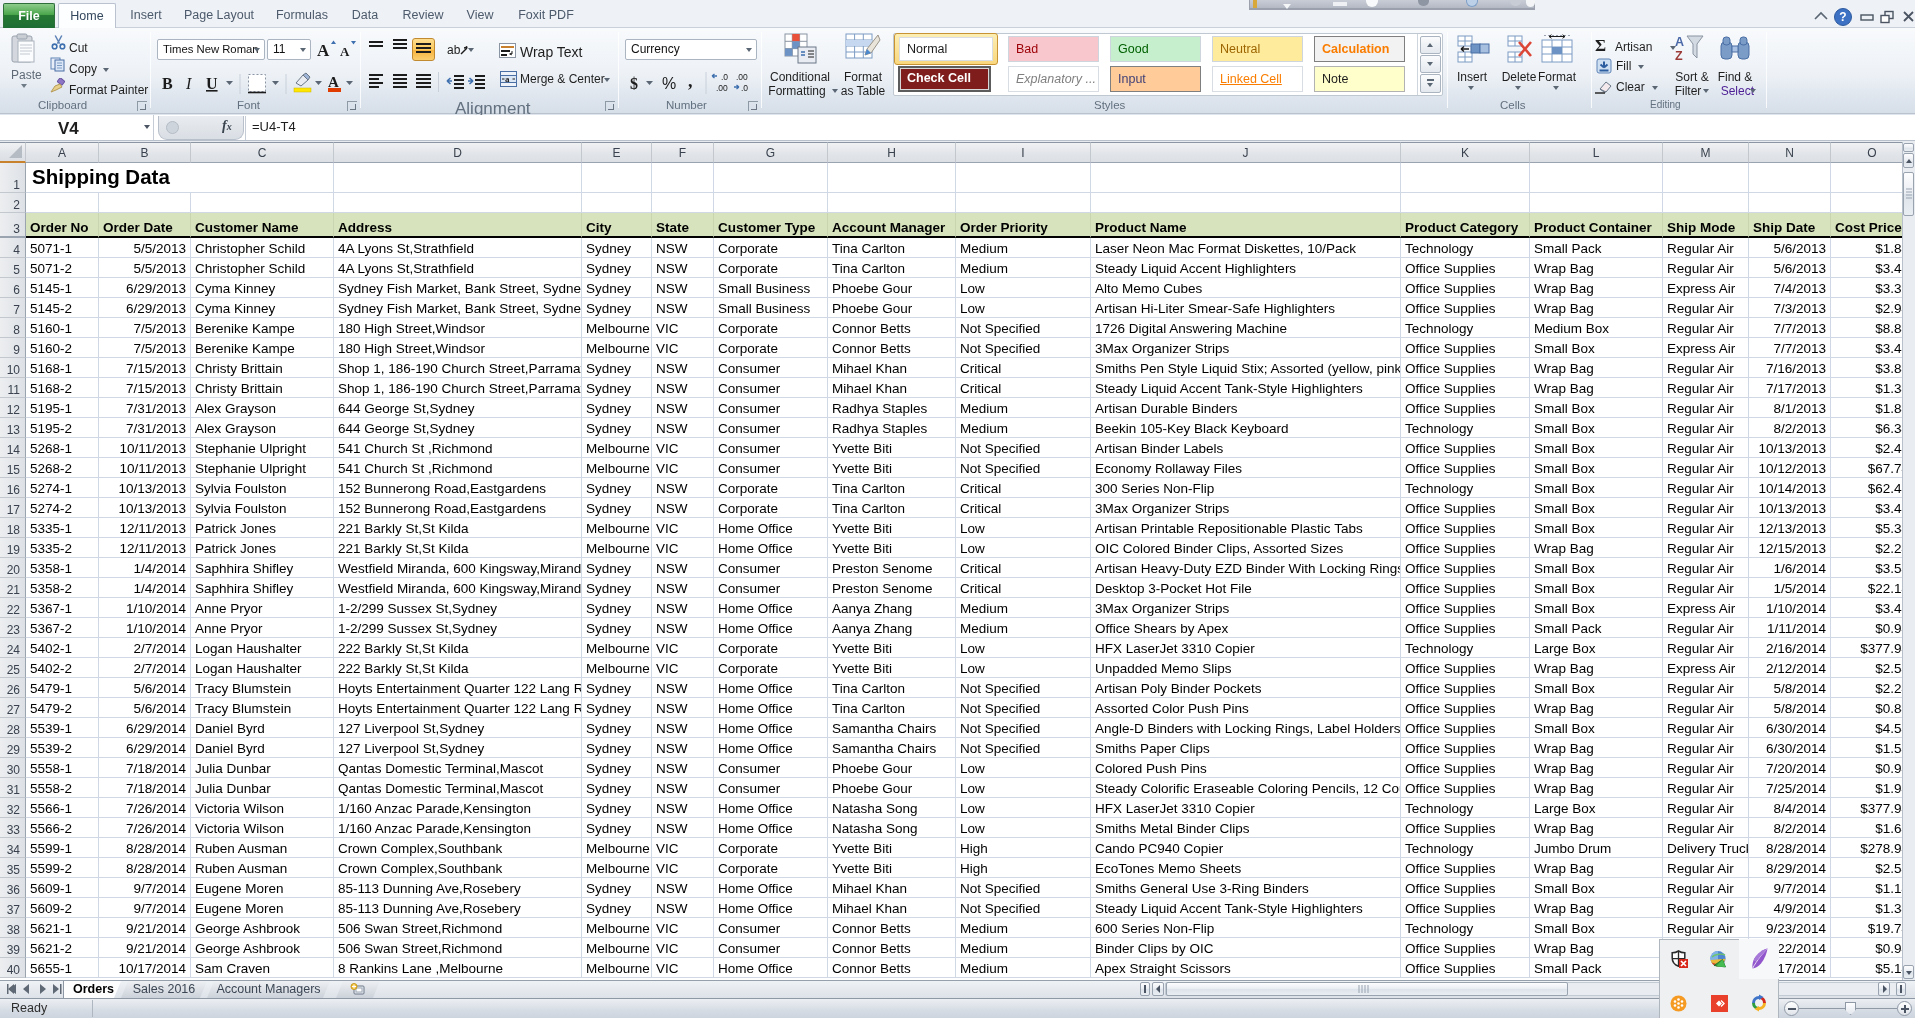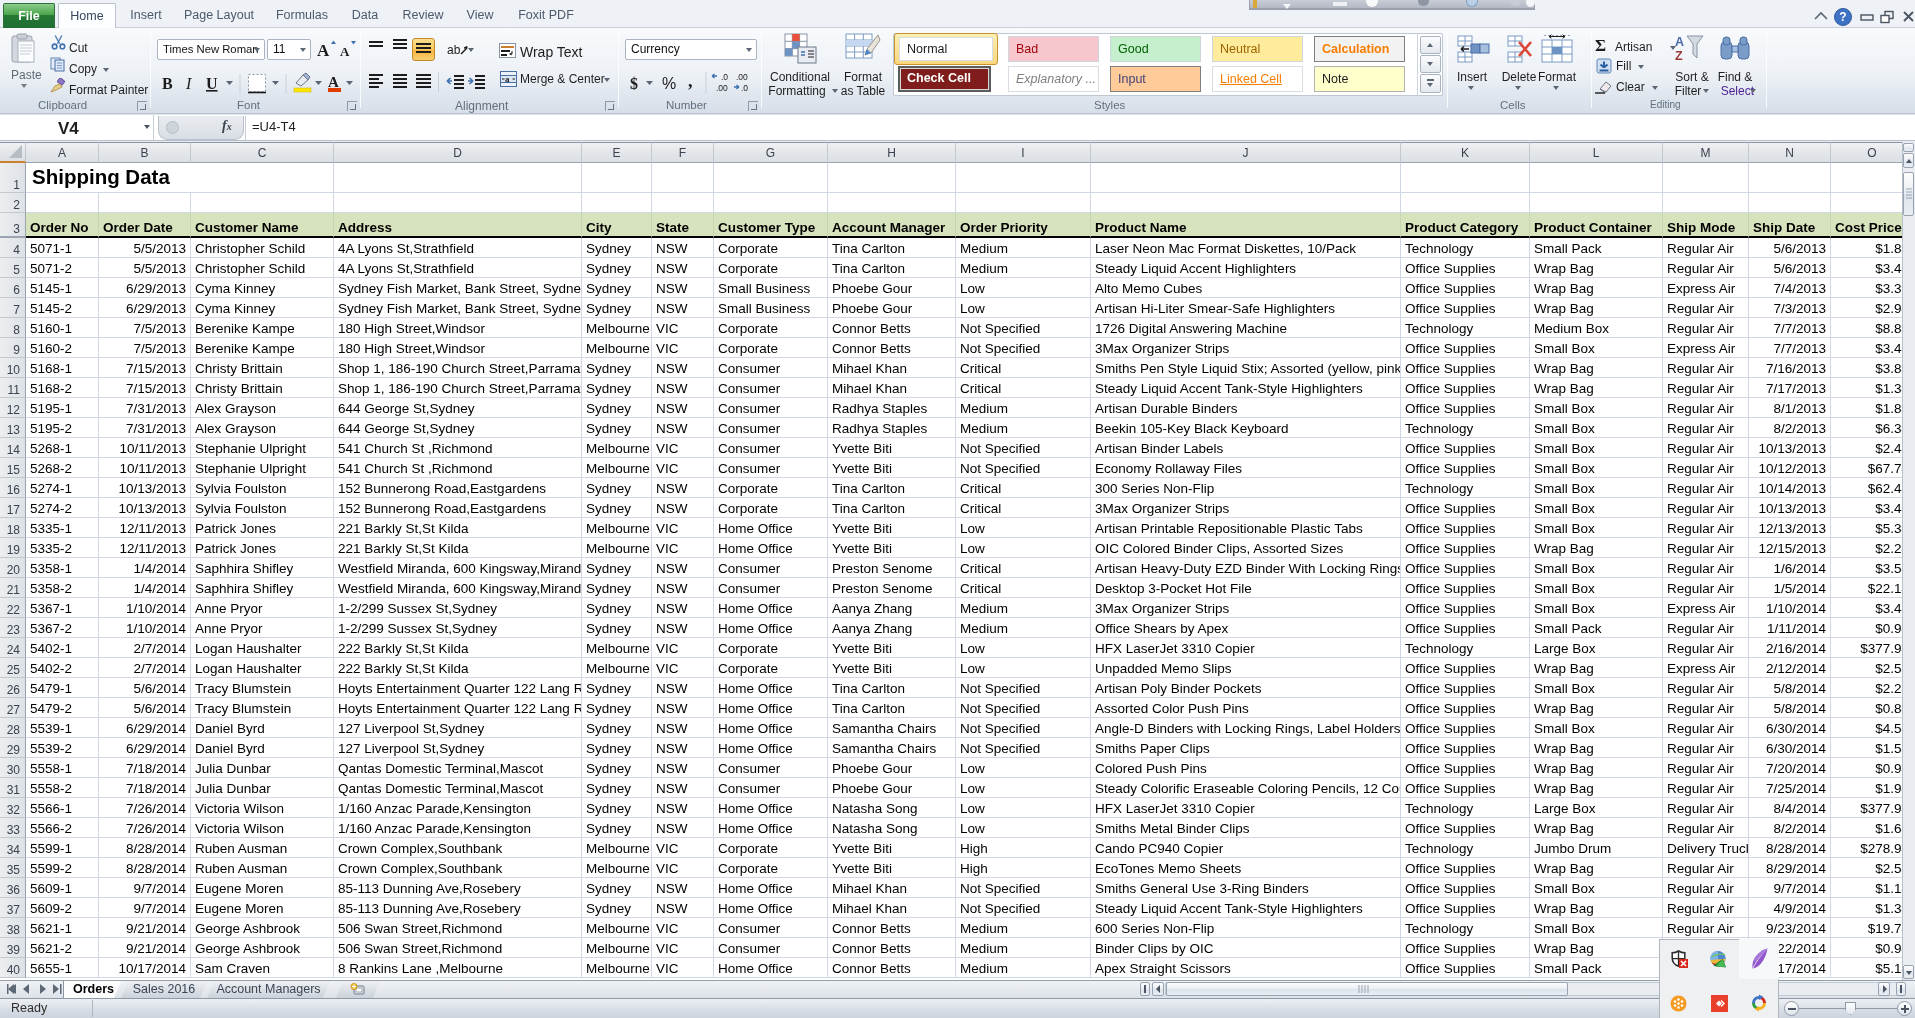--- a/index.html
+++ b/index.html
@@ -220,21 +220,21 @@
 <div class="rbtxt" style="left:520px;top:44px;font-size:14px;color:#1e1e1e;font-weight:normal;">Wrap Text</div>
 <svg class="abs" style="left:500px;top:71px" width="17" height="16" viewBox="0 0 17 16">
  <rect x="0.5" y="0.5" width="16" height="15" fill="#dce7f5" stroke="#4a6fa5"></rect>
  <rect x="0.5" y="0.5" width="16" height="4" fill="#eef3fa" stroke="#4a6fa5"></rect>
  <rect x="0.5" y="11.5" width="16" height="4" fill="#eef3fa" stroke="#4a6fa5"></rect>
  <text x="5" y="11" font-size="9" font-weight="bold" font-family="Liberation Serif" fill="#1c1c1c">a</text>
  <path d="M2 8 l2.5 0 M15 8 l-2.5 0" stroke="#1c1c1c" stroke-width="1"></path>
 </svg>
 <div class="rbtxt" style="left:520px;top:72px;font-size:12px;color:#1e1e1e;font-weight:normal;">Merge &amp; Center</div>
 <div class="darr" style="left:604px;top:78px;border-top-color:#5a6673"></div>
-<div class="rbtxt" style="left:455px;top:99px;font-size:12px;color:#62707f;font-weight:normal;">Alignment</div>
+<div class="rbtxt" style="left:455px;top:99px;font-size:17px;color:#62707f;font-weight:normal;">Alignment</div>
 <div class="launcher" style="left:605px"></div>
 <div class="combo" style="left:625px;top:39px;width:132px;height:21px">Currency<span class="ca"></span></div>
 <svg class="abs" style="left:628px;top:70px" width="130" height="26" viewBox="0 0 130 26">
  <text x="2" y="19" font-size="16" font-weight="bold" font-family="Liberation Serif" fill="#1c1c1c">$</text>
  <path d="M18 11 l7 0 l-3.5 4 Z" fill="#5a6673"></path>
  <text x="34" y="19" font-size="16" fill="#1c1c1c" font-family="Liberation Sans">%</text>
  <text x="60" y="17" font-size="18" font-weight="bold" font-family="Liberation Serif" fill="#1c1c1c">,</text>
  <line x1="78" y1="2" x2="78" y2="24" stroke="#c9d0d9"></line>
  <g font-size="8.5" font-family="Liberation Sans" fill="#1c1c1c">
       <text x="93" y="10">.0</text>

